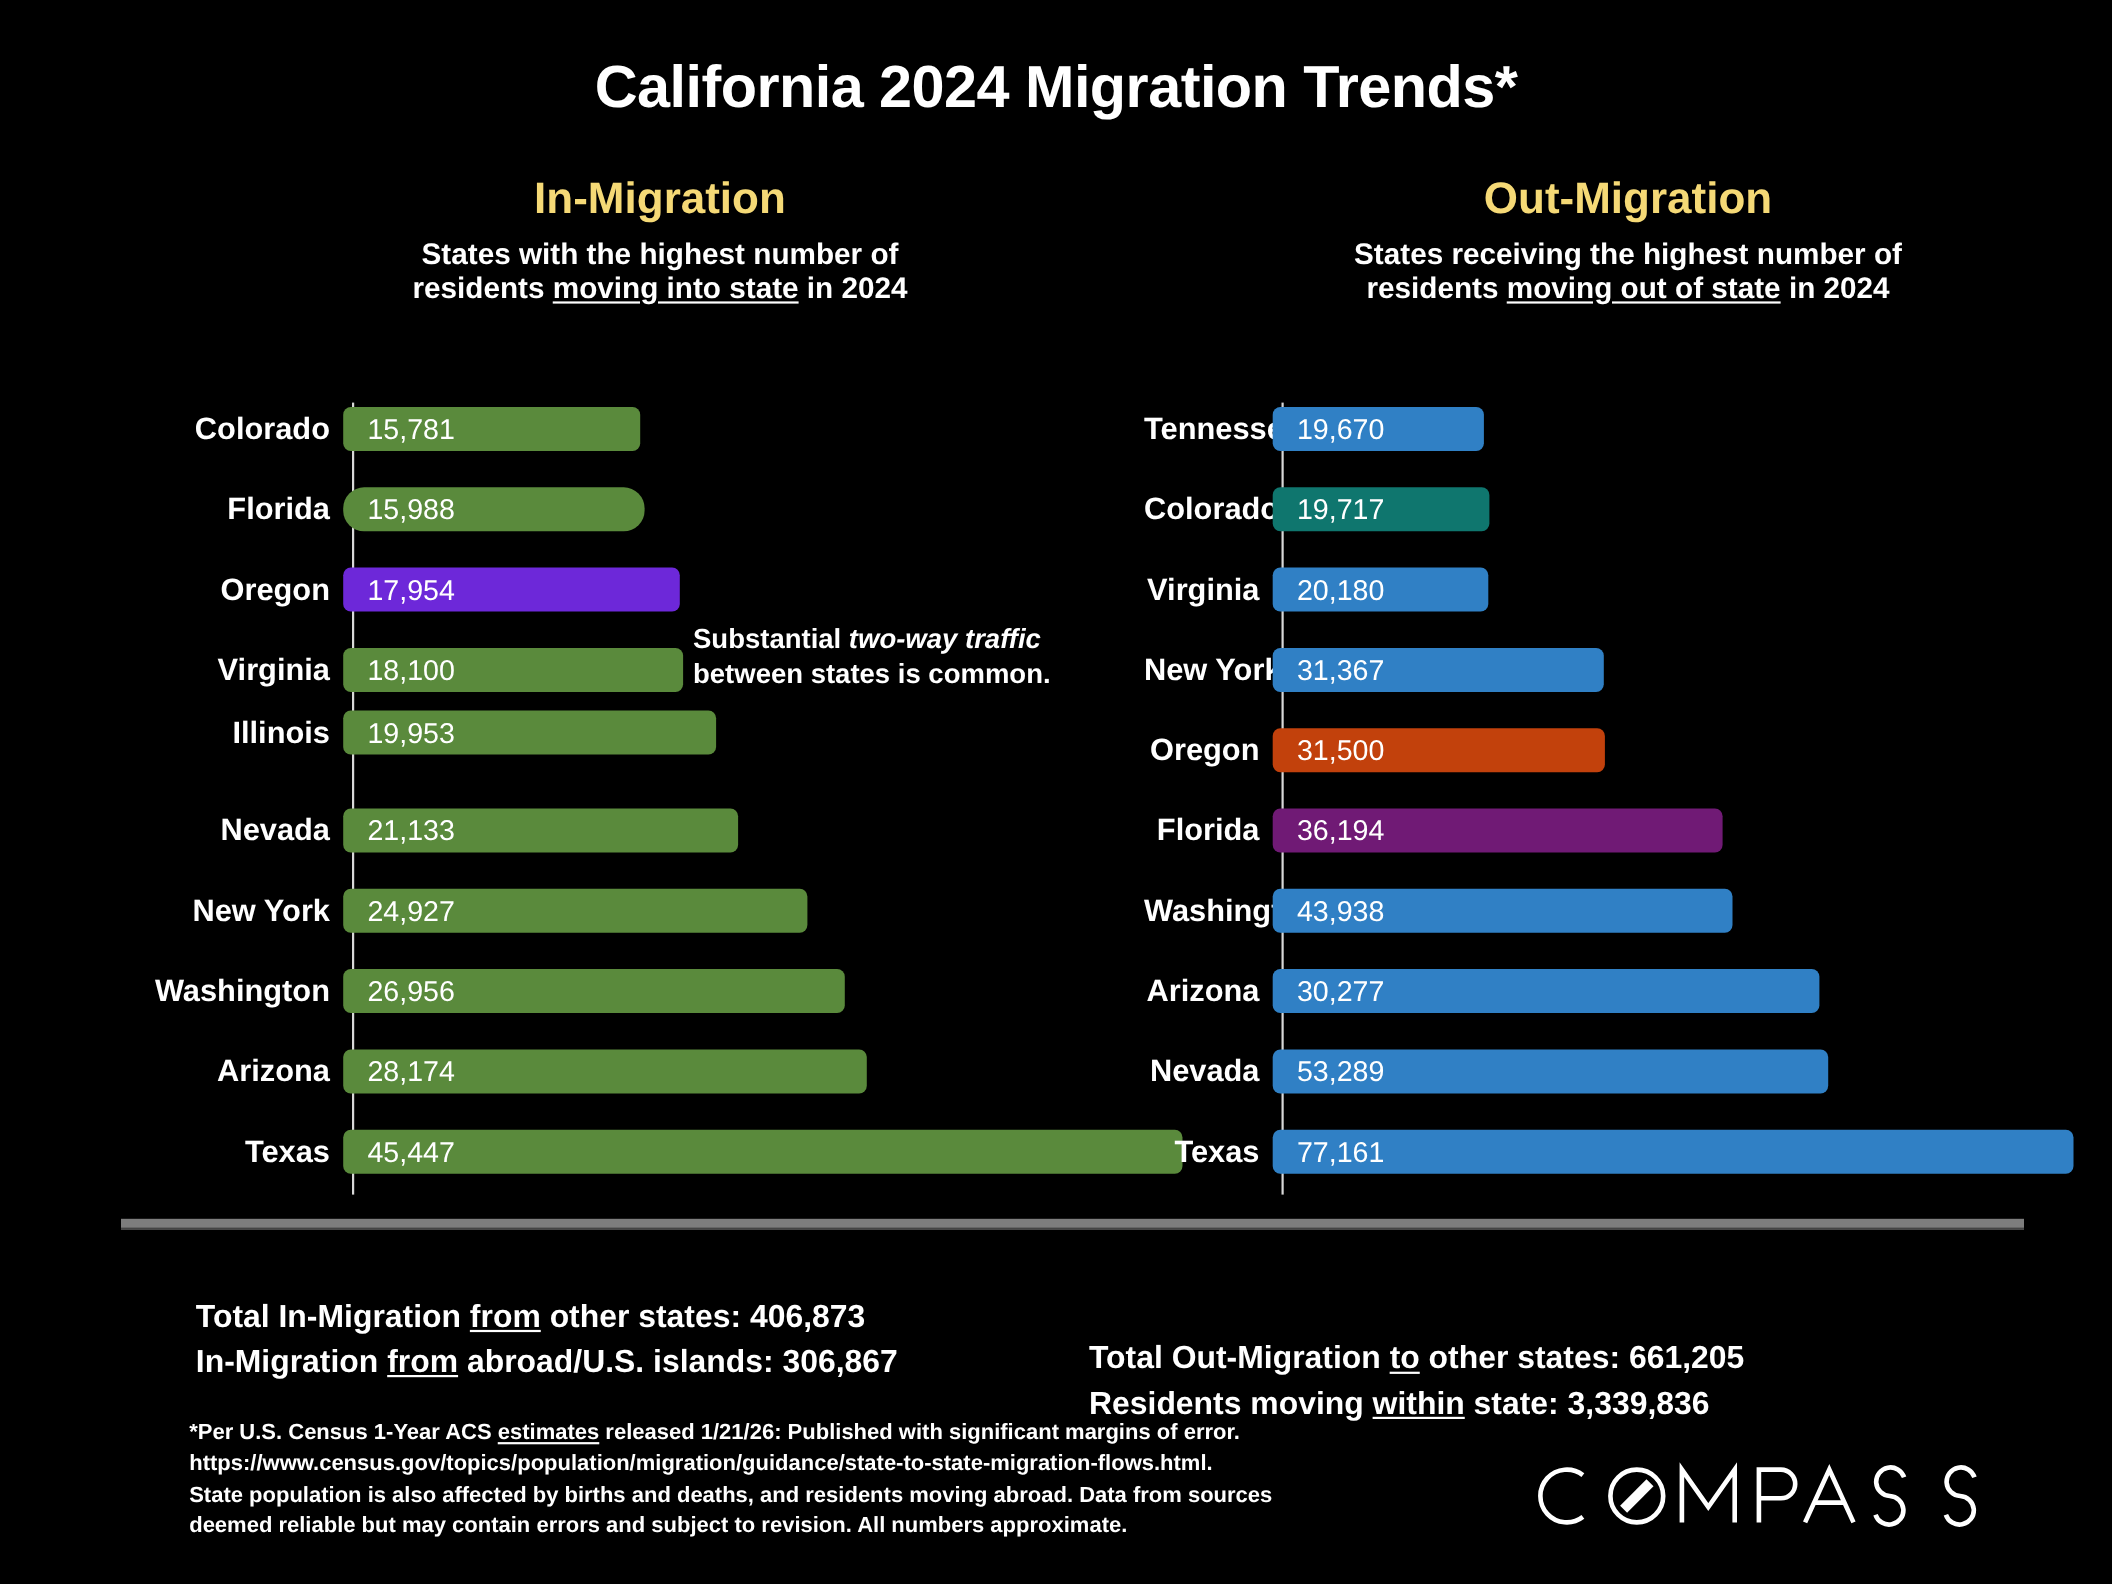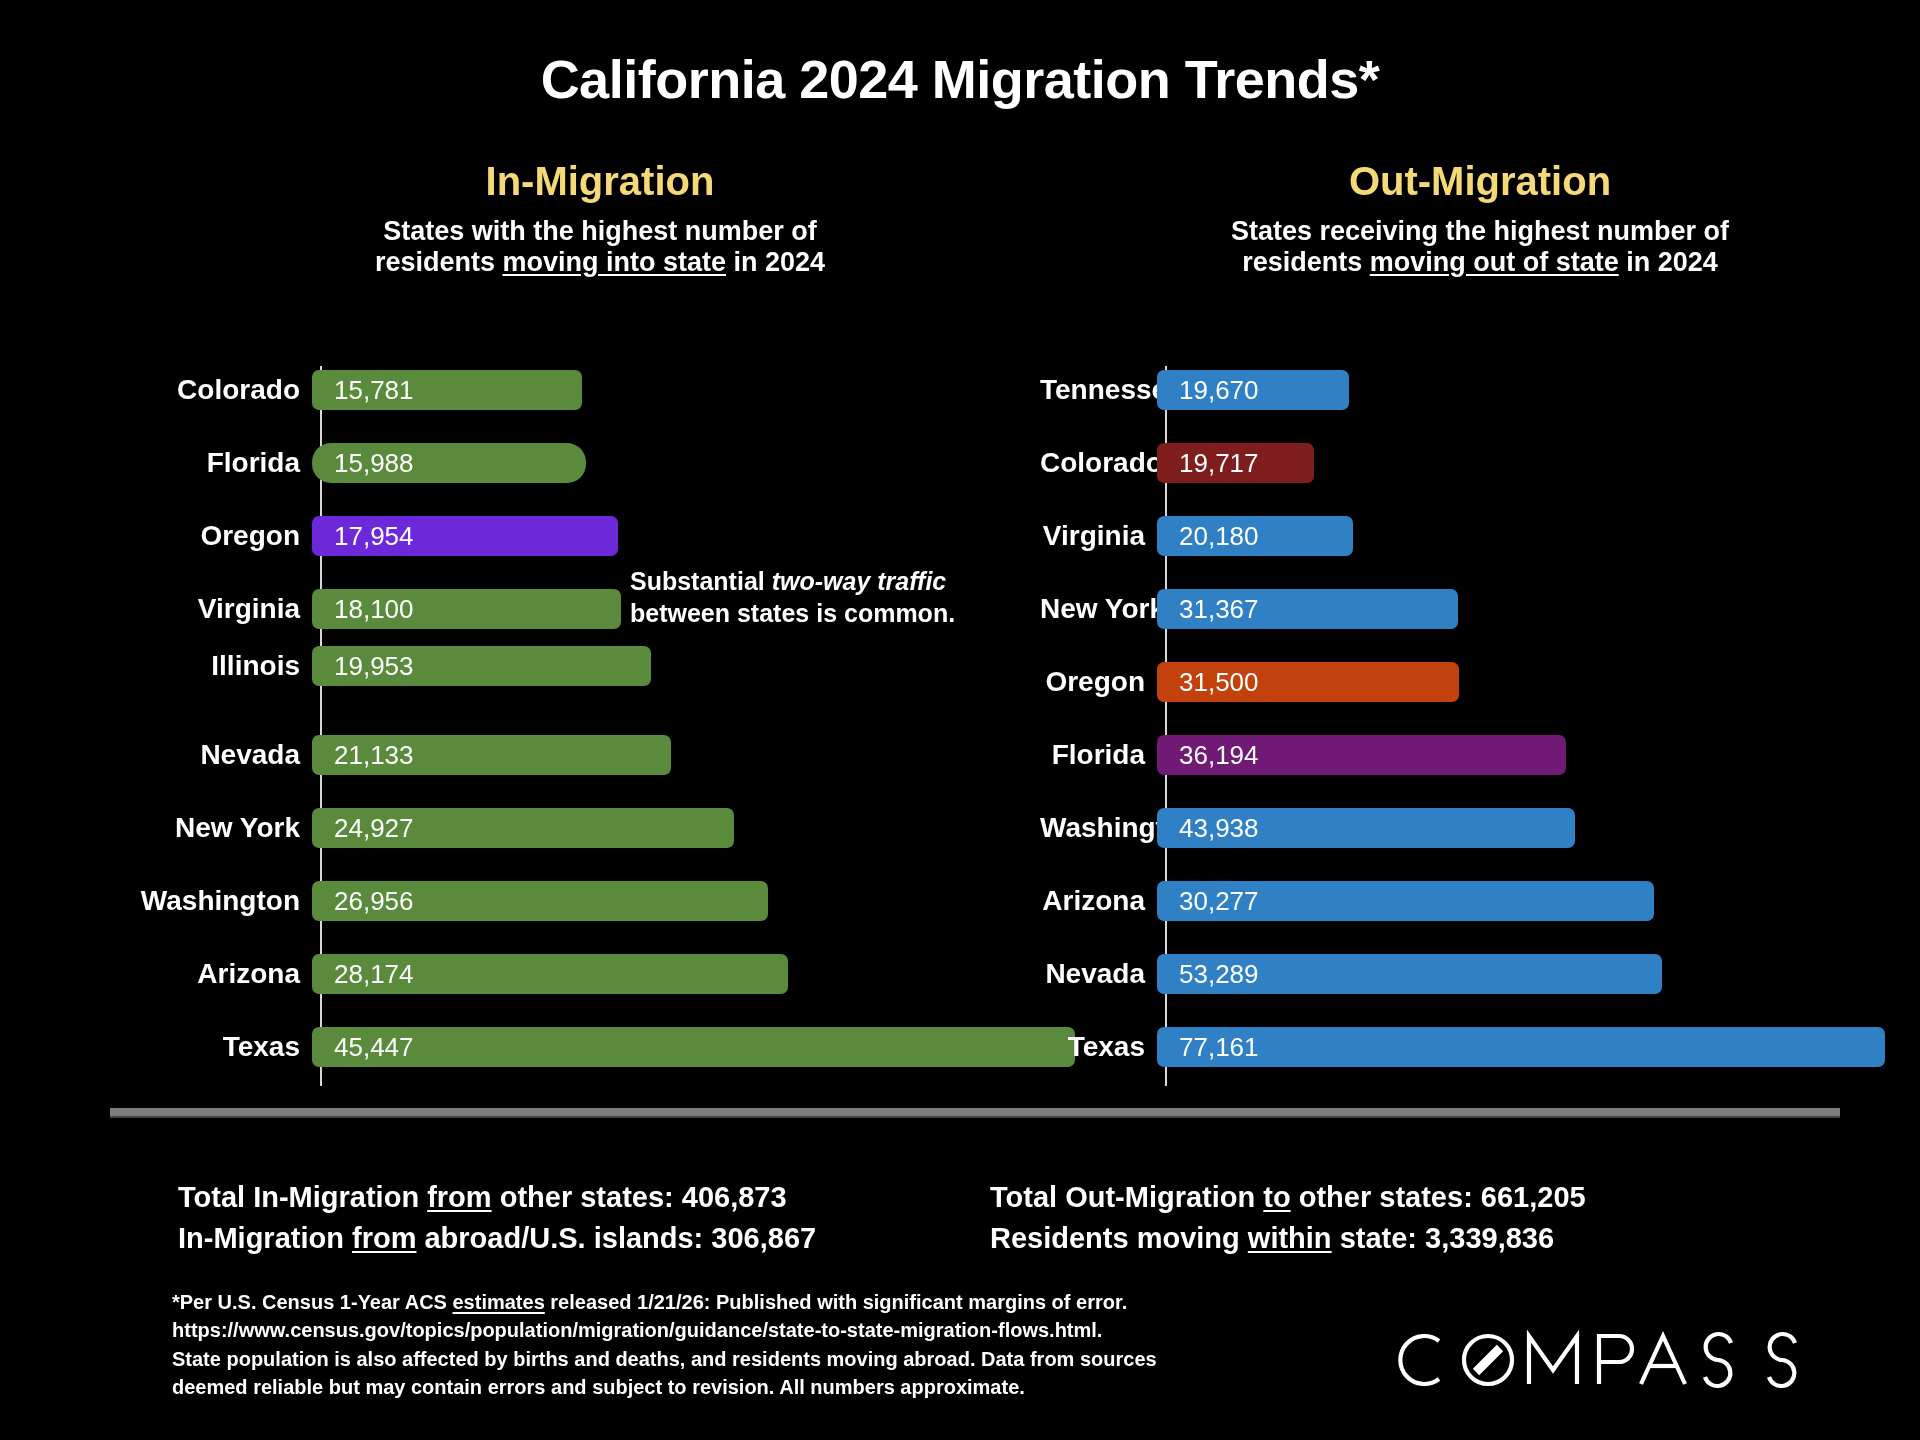--- a/index.html
+++ b/index.html
@@ -146,21 +146,21 @@
   
   .totals {
     position: absolute;
     font-size: 29px;
     font-weight: bold;
     line-height: 1.42;
     color: #ffffff;
     white-space: nowrap;
   }
   .totals.left  { left: 178px;  top: 1177px; }
-  .totals.right { left: 990px;  top: 1177px; }
+  .totals.right { left: 990px;  top: 1215px; }
 
   
   .footnote {
     position: absolute;
     left: 172px;
     top: 1288px;
     width: 1230px;
     font-size: 20px;
     font-weight: bold;
     line-height: 1.42;
@@ -267,21 +267,21 @@
   <div class="chart right" id="chart-right">
     <div class="axis"></div>
   <div class="row" style="top: 2px;">
         <div class="row-label">Tennessee</div>
         <div class="bar" style="width: 191.543px; background: rgb(48, 128, 197);">
           <span class="bar-value">19,670</span>
         </div>
       </div>
       <div class="row" style="top: 75px;">
         <div class="row-label">Colorado</div>
-        <div class="bar" style="width: 157px; background: #7f1d1d;">
+        <div class="bar" style="width: 197px; background: #0f766e;">
           <span class="bar-value">19,717</span>
         </div>
       </div>
       <div class="row" style="top: 148px;">
         <div class="row-label">Virginia</div>
         <div class="bar" style="width: 196.302px; background: rgb(48, 128, 197);">
           <span class="bar-value">20,180</span>
         </div>
       </div>
       <div class="row" style="top: 221px;">

